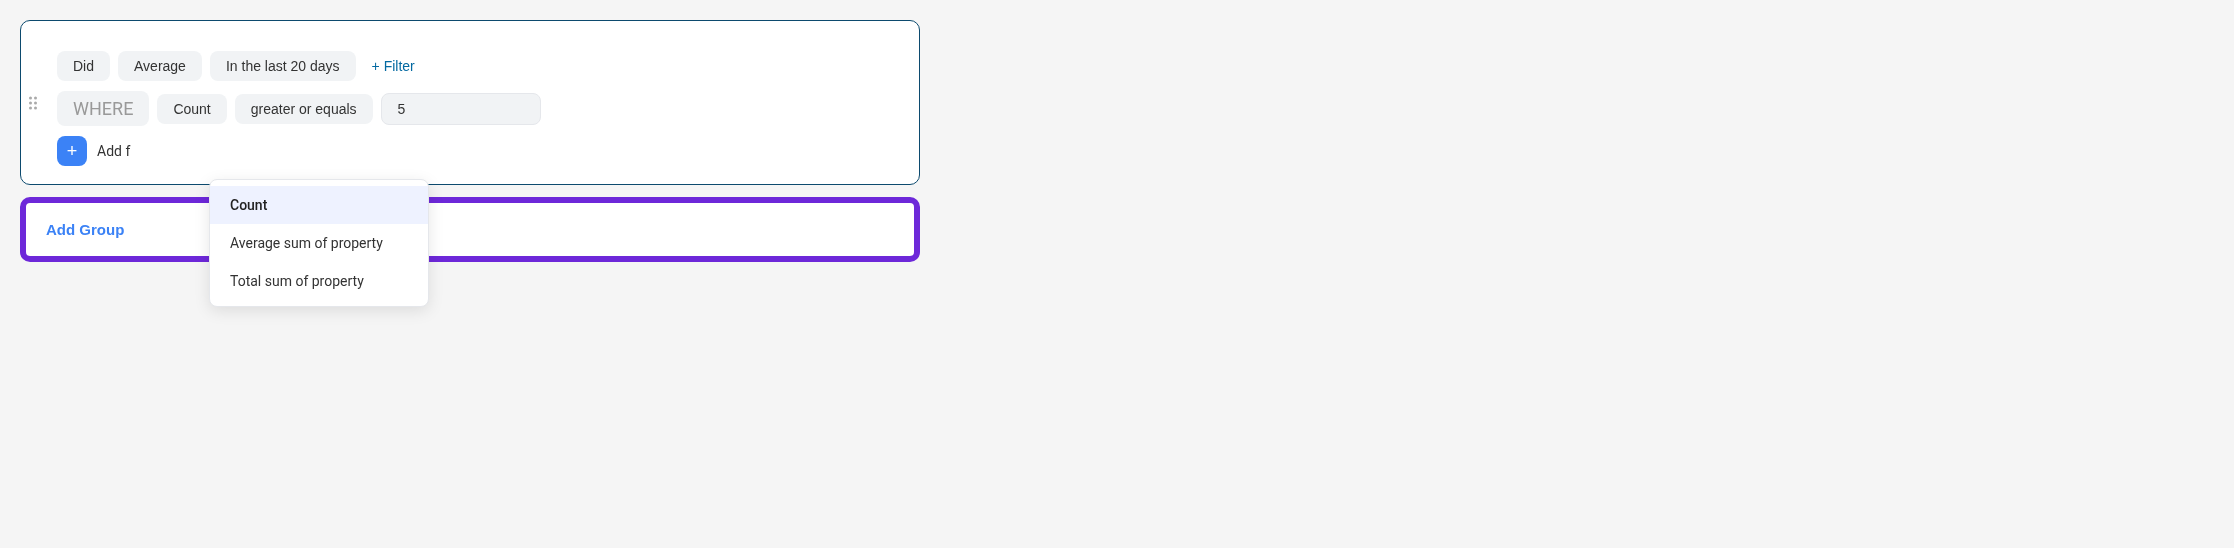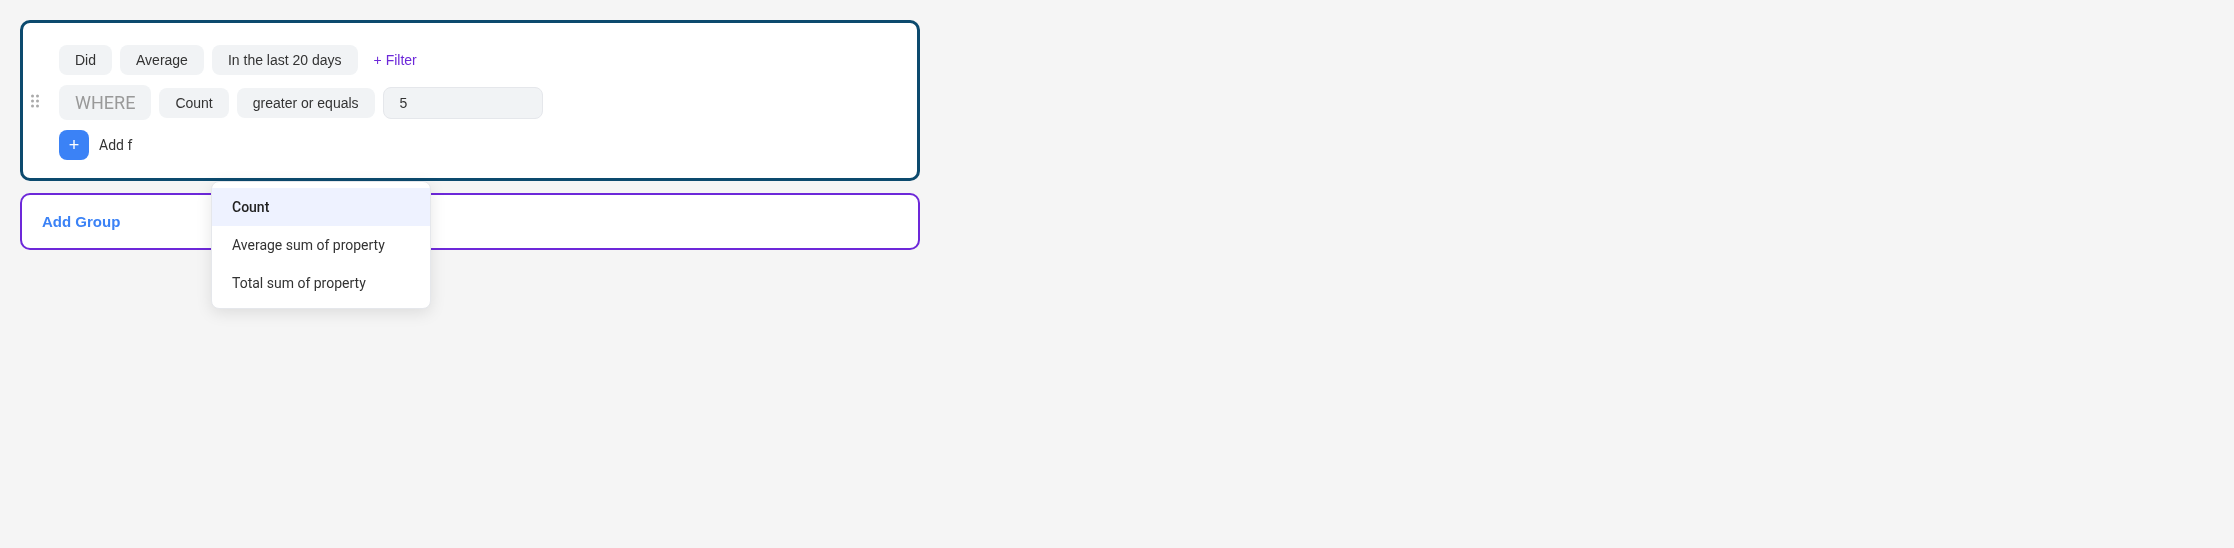--- a/index.html
+++ b/index.html
@@ -17,23 +17,23 @@
       flex-direction: column;
       gap: 12px;
       padding: 20px;
       min-height: 548px;
       width: 2234px;
       max-width: 100%;
     }
 
     .card {
       background: #fff;
-      border: 3px solid #0c4a6e;
+      border: 1px solid #0c4a6e;
       border-radius: 10px;
-      padding: 22px 20px 18px 20px;
+      padding: 30px 20px 18px 20px;
       position: relative;
     }
 
     .drag-handle {
       position: absolute;
       left: 8px;
       top: 50%;
       transform: translateY(-50%);
       color: #ccc;
       font-size: 16px;
@@ -86,21 +86,21 @@
       padding: 7px 16px;
       font-size: 18px;
       font-weight: 400;
       border: none;
       cursor: default;
     }
 
     .filter-btn {
       background: none;
       border: none;
-      color: #6d28d9;
+      color: #0369a1;
       font-size: 14px;
       cursor: pointer;
       display: flex;
       align-items: center;
       gap: 4px;
       padding: 6px 8px;
     }
 
     .value-input {
       background: #f1f3f5;
@@ -161,21 +161,21 @@
     }
 
     .dropdown-item.selected {
       background: #eef2ff;
       font-weight: 500;
       color: #222;
     }
 
     .add-group-card {
       background: #fff;
-      border: 2px solid #6d28d9;
+      border: 6px solid #6d28d9;
       border-radius: 10px;
       padding: 18px 20px;
       display: flex;
       align-items: flex-start;
     }
 
     .add-group-btn {
       background: none;
       border: none;
       color: #3b82f6;

